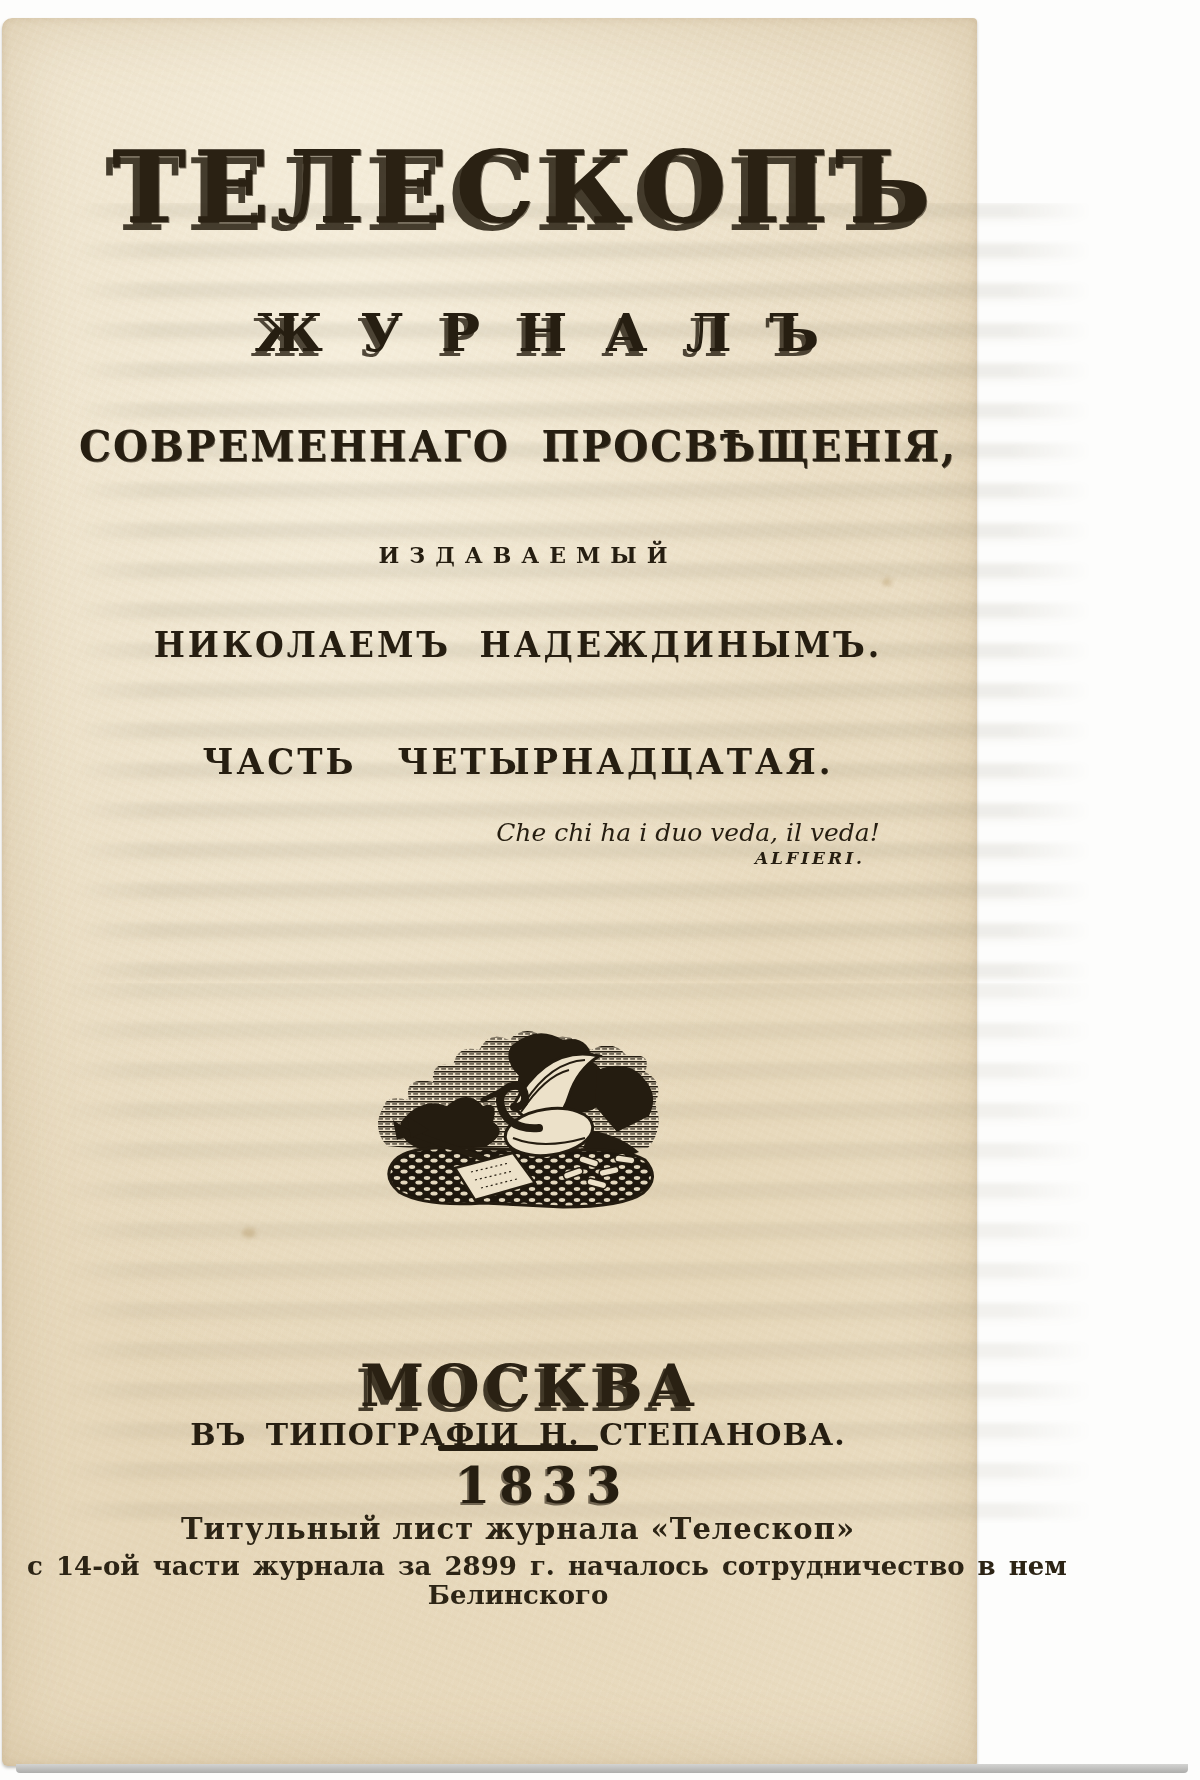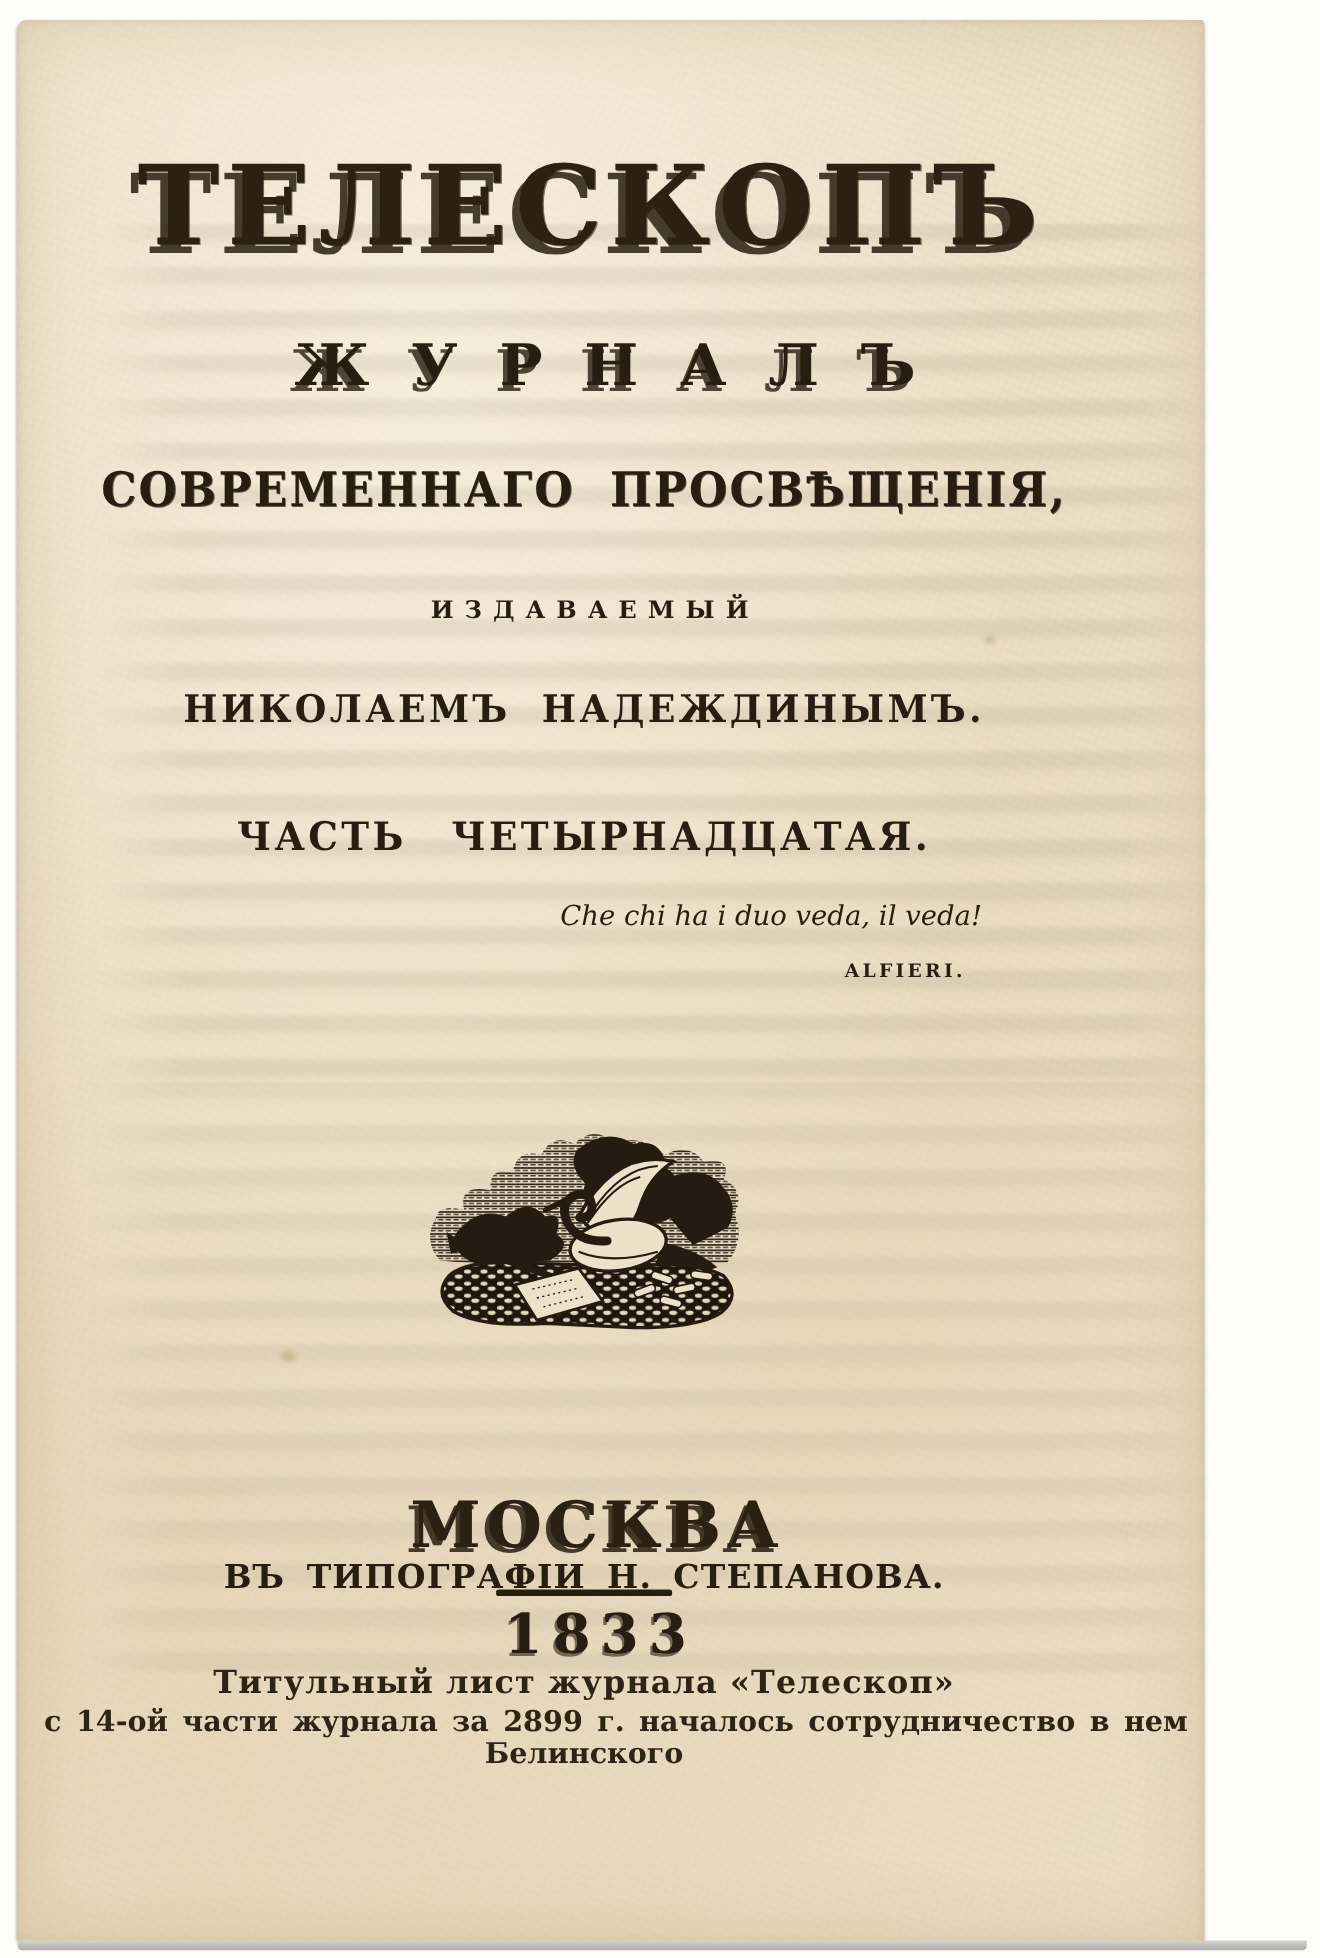--- a/index.html
+++ b/index.html
@@ -2,21 +2,21 @@
 <html><head>
 <meta charset="utf-8">
 <style>
   html,body{margin:0;padding:0;}
   body{
     width:1200px;height:1780px;position:relative;overflow:hidden;
     background:#fdfdfc;
     font-family:"DejaVu Serif","Liberation Serif",serif;
   }
   .paper{
-    position:absolute;left:15px;top:18px;width:1080px;height:1748px;
+    position:absolute;left:2px;top:18px;width:975px;height:1748px;
     background-color:#ebdfc7;
     background-image:
       radial-gradient(ellipse at 35% 18%, rgba(255,252,240,0.5), transparent 55%),
       radial-gradient(ellipse at 75% 70%, rgba(226,208,172,0.45), transparent 60%),
       radial-gradient(ellipse at 15% 85%, rgba(222,202,164,0.4), transparent 55%),
       repeating-linear-gradient(23deg, rgba(206,186,146,0.07) 0 3px, transparent 3px 8px),
       repeating-linear-gradient(113deg, rgba(255,255,255,0.08) 0 2px, transparent 2px 7px);
     border-radius:10px 4px 4px 6px;
     box-shadow:
       inset 0 0 70px rgba(172,142,96,0.28),
@@ -72,43 +72,43 @@
     top:722px;font-size:34px;font-weight:bold;letter-spacing:3px;word-spacing:26px;
     transform:scaleY(1.05);transform-origin:top center;
   }
   .epigraph{
     position:absolute;left:476px;top:800px;width:420px;color:#261e11;
   }
   .epigraph .quote{
     font-style:italic;font-size:25px;text-align:center;white-space:nowrap;
   }
   .epigraph .attr{
-    margin-top:26px;font-size:17px;font-weight:bold;letter-spacing:3px;
-    text-align:right;padding-right:33px;
+    margin-top:1px;font-size:17px;font-weight:bold;letter-spacing:3px;
+    text-align:right;padding-right:33px;font-style:italic;
   }
   .vignette{
     position:absolute;left:361px;top:992px;width:305px;height:210px;
   }
   .moskva{
     top:1334px;font-size:58px;font-weight:bold;letter-spacing:5px;padding-left:12px;
     color:#2a2113;
     text-shadow:-4px 5px 0 rgba(38,29,15,0.85);
   }
   .printer{
     top:1399px;font-size:30px;font-weight:bold;letter-spacing:1px;word-spacing:8px;
   }
   .rule{
     position:absolute;left:0;top:1427px;width:1032px;height:6px;
   }
   .rule span{
     display:block;margin:0 auto;width:160px;height:6px;background:#261e11;
     border-radius:3px/2px;
   }
   .year{
-    top:1438px;font-size:50px;font-weight:bold;letter-spacing:9px;padding-left:15px;
+    top:1438px;font-size:50px;font-weight:bold;letter-spacing:9px;padding-left:25px;
     text-shadow:-2px 2px 0 rgba(38,29,15,0.6);
   }
   .cap1{top:1494px;font-size:29px;font-weight:bold;letter-spacing:1px;color:#2c2415;}
   .cap2{top:1533px;width:1090px;font-size:26px;font-weight:bold;word-spacing:4px;color:#2c2415;}
   .cap3{top:1562px;font-size:26px;font-weight:bold;color:#2c2415;}
 </style>
 </head>
 <body>
 
 <div class="paper">

